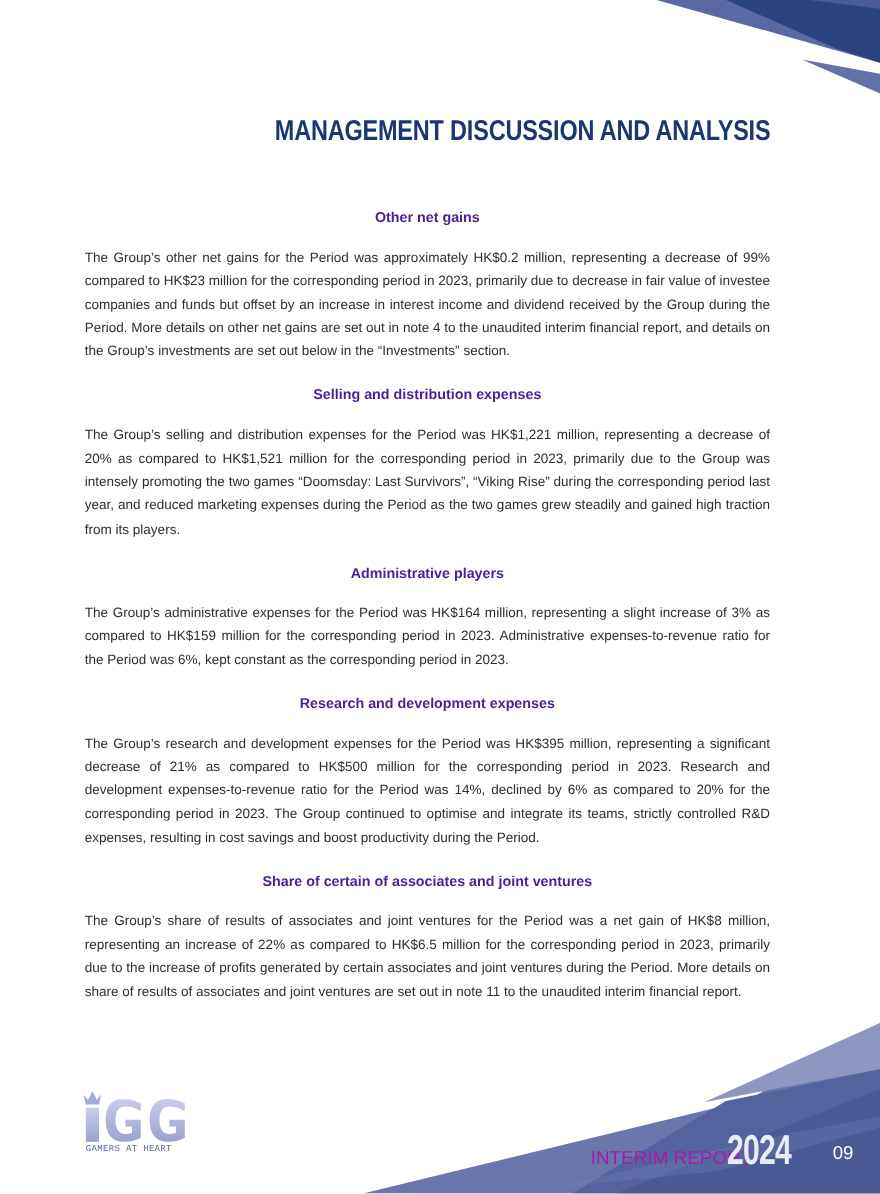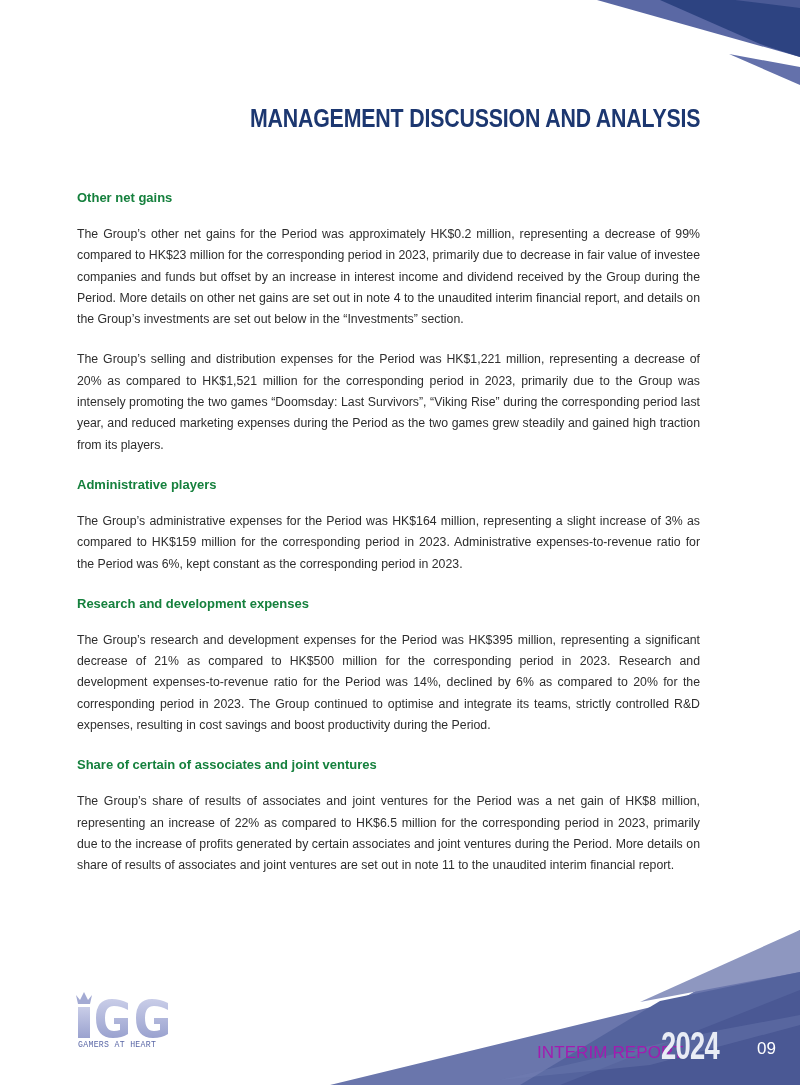--- a/index.html
+++ b/index.html
@@ -40,23 +40,24 @@
     .content {
       position: absolute;
       left: 77px;
       top: 188px;
       width: 623px;
     }
     .section-heading {
       margin: 0;
       font-size: 13px;
       font-weight: bold;
-      color: #15803d;
+      color: #4c1d95;
       line-height: 20px;
       height: 20px;
+      text-align: center;
     }
     .section-body {
       margin: 16px 0 0 0;
       font-size: 12.3px;
       line-height: 21.3px;
       text-align: justify;
       color: #2e2e2e;
     }
     .section {
       margin-bottom: 19px;
@@ -135,20 +136,21 @@
 </svg>
 
 <h1 class="page-title">MANAGEMENT DISCUSSION AND ANALYSIS</h1>
 
 <div class="content">
   <div class="section">
     <h2 class="section-heading">Other net gains</h2>
     <p class="section-body">The Group’s other net gains for the Period was approximately HK$0.2 million, representing a decrease of 99% compared to HK$23 million for the corresponding period in 2023, primarily due to decrease in fair value of investee companies and funds but offset by an increase in interest income and dividend received by the Group during the Period. More details on other net gains are set out in note 4 to the unaudited interim financial report, and details on the Group’s investments are set out below in the “Investments” section.</p>
   </div>
   <div class="section">
+    <h2 class="section-heading">Selling and distribution expenses</h2>
     <p class="section-body">The Group’s selling and distribution expenses for the Period was HK$1,221 million, representing a decrease of 20% as compared to HK$1,521 million for the corresponding period in 2023, primarily due to the Group was intensely promoting the two games “Doomsday: Last Survivors”, “Viking Rise” during the corresponding period last year, and reduced marketing expenses during the Period as the two games grew steadily and gained high traction from its players.</p>
   </div>
   <div class="section">
     <h2 class="section-heading">Administrative players</h2>
     <p class="section-body">The Group’s administrative expenses for the Period was HK$164 million, representing a slight increase of 3% as compared to HK$159 million for the corresponding period in 2023. Administrative expenses-to-revenue ratio for the Period was 6%, kept constant as the corresponding period in 2023.</p>
   </div>
   <div class="section">
     <h2 class="section-heading">Research and development expenses</h2>
     <p class="section-body">The Group’s research and development expenses for the Period was HK$395 million, representing a significant decrease of 21% as compared to HK$500 million for the corresponding period in 2023. Research and development expenses-to-revenue ratio for the Period was 14%, declined by 6% as compared to 20% for the corresponding period in 2023. The Group continued to optimise and integrate its teams, strictly controlled R&amp;D expenses, resulting in cost savings and boost productivity during the Period.</p>
   </div>

